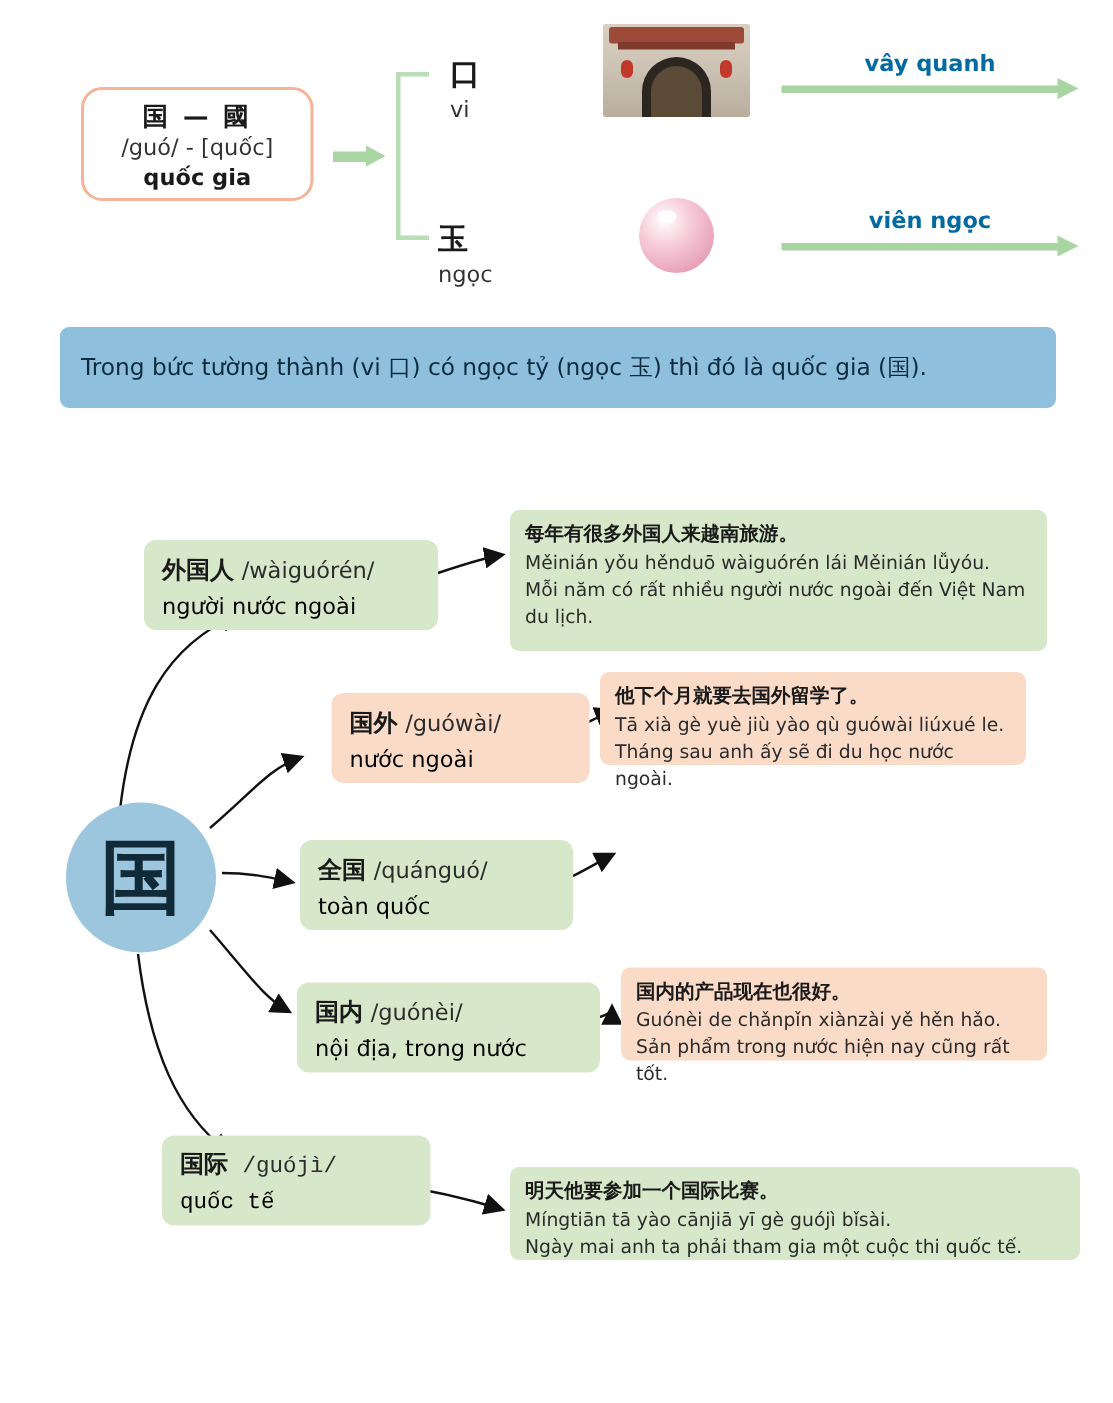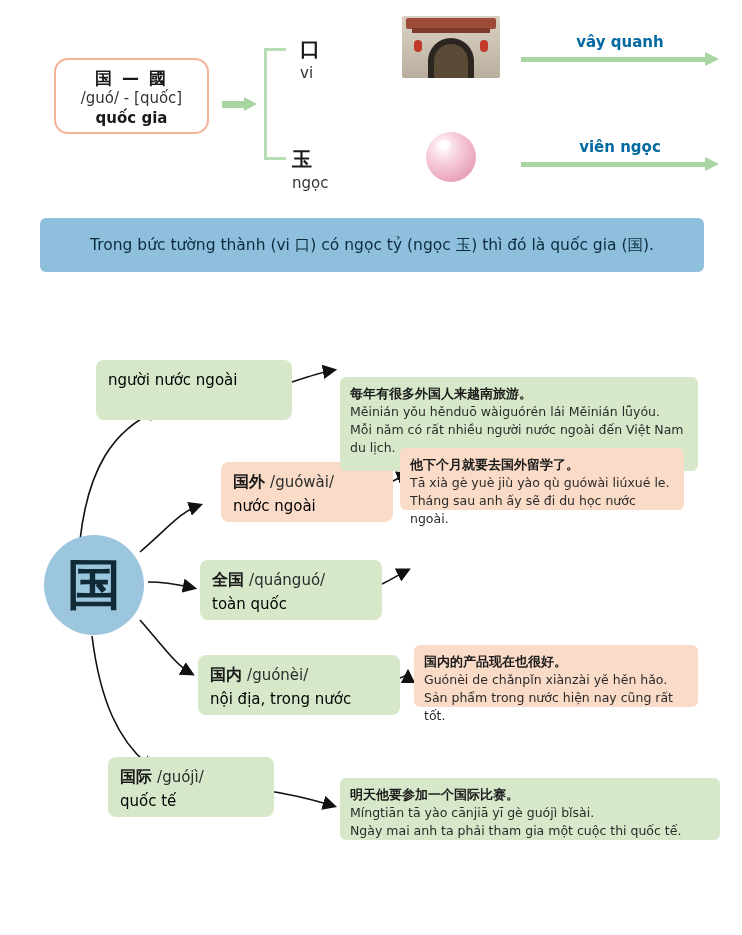--- a/index.html
+++ b/index.html
@@ -235,21 +235,21 @@
   .banner {
     position: absolute;
     left: 40px;
     top: 218px;
     width: 664px;
     height: 54px;
     background: #8ec0de;
     border-radius: 6px;
     display: flex;
     align-items: center;
-    justify-content: center;
+    justify-content: flex-start;
     box-sizing: border-box;
     padding: 4px 14px;
   }
   .banner span {
     font-size: 15.5px;
     color: #0d2b3e;
     text-align: center;
   }
 
   
@@ -299,21 +299,21 @@
     line-height: 24px;
     white-space: nowrap;
   }
   .wb-green { background: #d6e8c9; }
   .wb-peach { background: #fadbc8; }
 
   #word-0 { left: 96px; top: 360px; width: 196px; height: 60px; }
   #word-1 { left: 206px; top: 462px; width: 172px; height: 60px; margin-left: 15px; }
   #word-2 { left: 200px; top: 560px; width: 182px; height: 60px; }
   #word-3 { left: 198px; top: 655px; width: 202px; height: 60px; }
-  #word-4 { left: 108px; top: 757px; width: 166px; height: 60px; }
+  #word-4 { left: 108px; top: 757px; width: 179px; height: 60px; font-family: Liberation Mono, monospace; }
 
   
   .exbox {
     position: absolute;
     box-sizing: border-box;
     border-radius: 6px;
     padding: 7px 10px 8px 10px;
   }
   .exbox .ex-cn {
     font-size: 13px;
@@ -327,21 +327,21 @@
     line-height: 18px;
   }
   .exbox .ex-vi {
     font-size: 12.5px;
     color: #2b2b2b;
     line-height: 18px;
   }
   .ex-green { background: #d6e8c9; }
   .ex-peach { background: #fadbc8; }
 
-  #ex-0 { left: 340px; top: 340px; width: 358px; height: 94px; margin-top: 37px; }
+  #ex-0 { left: 340px; top: 340px; width: 358px; height: 94px; }
   #ex-1 { left: 400px; top: 448px; width: 284px; height: 62px; }
   #ex-2 { left: 414px; top: 544px; width: 282px; height: 82px; }
   #ex-3 { left: 414px; top: 645px; width: 284px; height: 62px; }
   #ex-4 { left: 340px; top: 778px; width: 380px; height: 62px; }
 
   .svg-layer {
     position: absolute;
     left: 0; top: 0;
     width: 742px; height: 935px;
     pointer-events: none;
@@ -428,20 +428,24 @@
     <path d="M382,584 C394,578 400,574 408,570" fill="none" stroke="#111111" stroke-width="1.6" marker-end="url(#ah)"></path>
     <path d="M400,678 C406,676 408,674 408,672" fill="none" stroke="#111111" stroke-width="1.6" marker-end="url(#ah)"></path>
     <path d="M262,790 C292,794 314,800 334,806" fill="none" stroke="#111111" stroke-width="1.6" marker-end="url(#ah)"></path>
   </svg>
 
   <div class="center-node">
     <span>国</span>
   </div>
 
   <div class="wordbox wb-green" id="word-0">
+    <div class="wb-line1">
+      <b>外国人</b>
+      <i>/wàiguórén/</i>
+    </div>
     <div class="wb-line2">người nước ngoài</div>
   </div>
 
   <div class="wordbox wb-peach" id="word-1">
     <div class="wb-line1">
       <b>国外</b>
       <i>/guówài/</i>
     </div>
     <div class="wb-line2">nước ngoài</div>
   </div>

